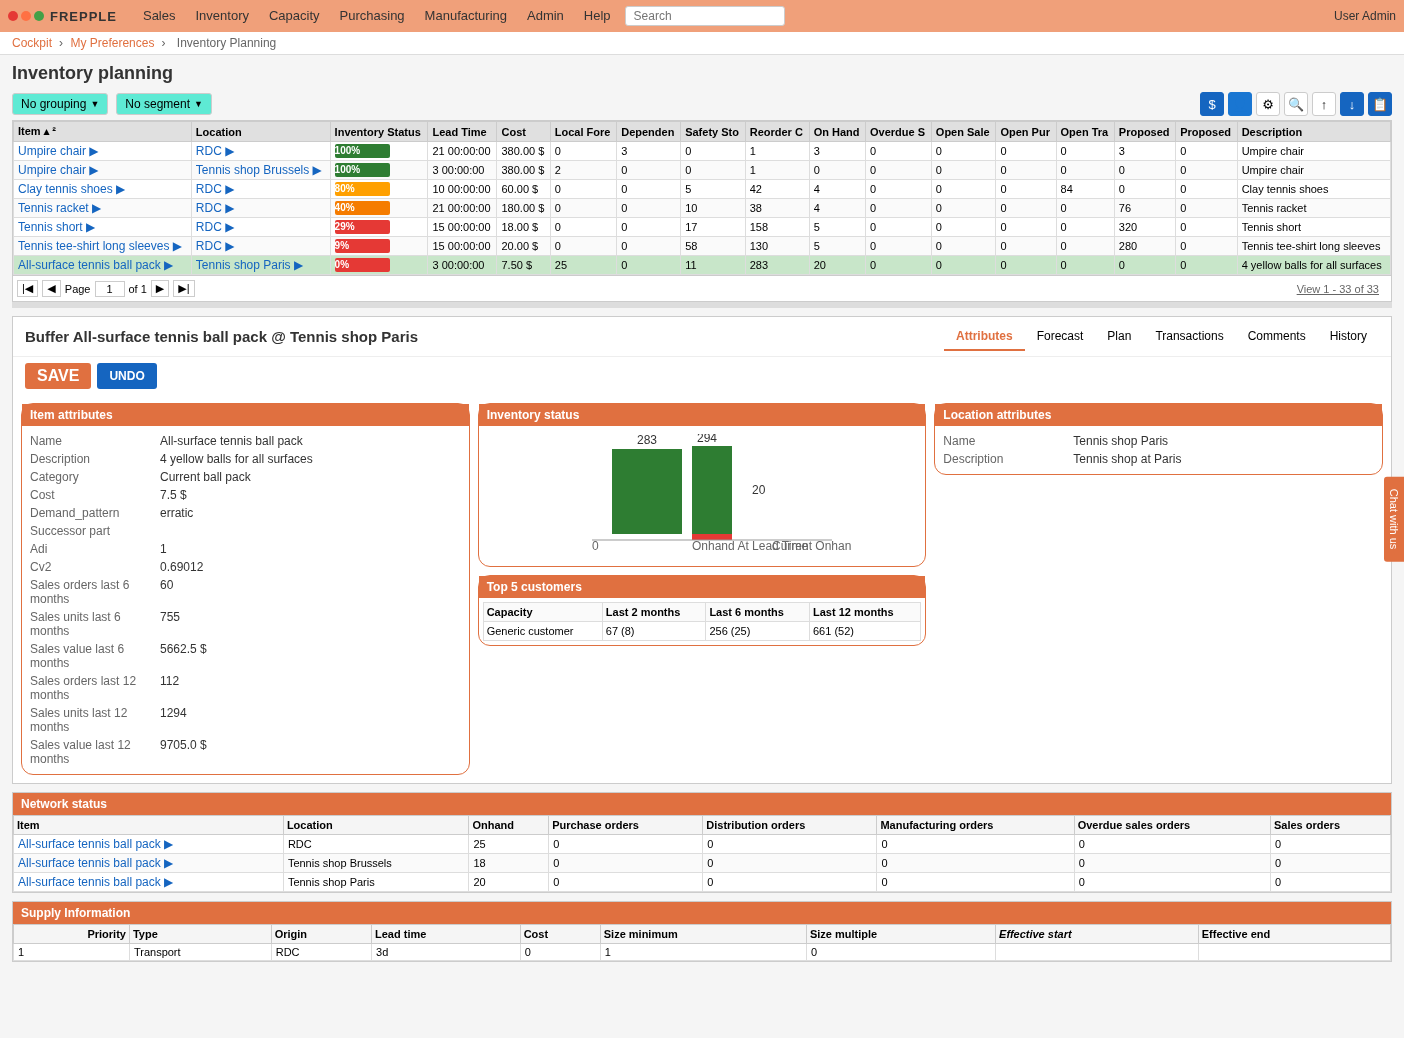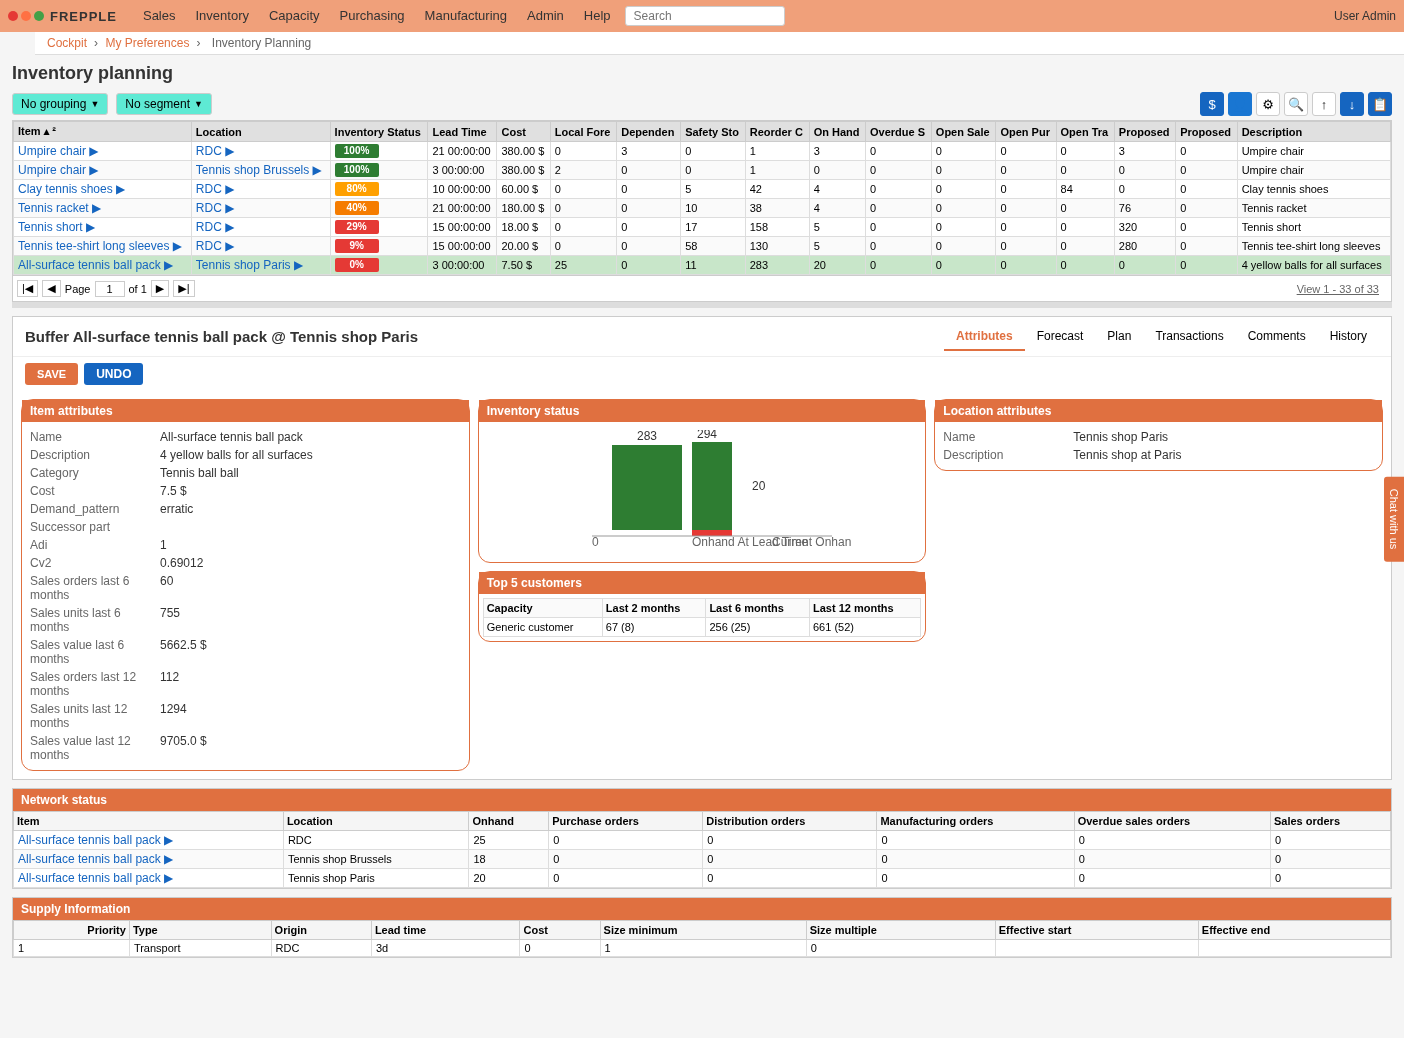--- a/index.html
+++ b/index.html
@@ -12,21 +12,21 @@
     .logo-circle { width: 10px; height: 10px; border-radius: 50%; }
     .logo-circle.red { background: #e53935; }
     .logo-circle.orange { background: #ff7043; }
     .logo-circle.green { background: #43a047; }
     .logo-text { font-weight: bold; font-size: 13px; color: #333; letter-spacing: 1px; }
     .nav-item { color: #333; padding: 0 10px; cursor: pointer; font-size: 13px; line-height: 32px; }
     .search-box { margin-left: 4px; padding: 2px 8px; border: 1px solid #ccc; border-radius: 3px; font-size: 12px; width: 160px; }
     .nav-right { margin-left: auto; color: #333; font-size: 12px; }
 
     
-    .breadcrumb { background: #fff; padding: 4px 12px; border-bottom: 1px solid #ddd; font-size: 11px; color: #666; margin-left: 35px; }
+    .breadcrumb { background: #fff; padding: 4px 12px; border-bottom: 1px solid #ddd; font-size: 11px; color: #666; }
     .breadcrumb a { color: #e07040; text-decoration: none; }
     .breadcrumb span { margin: 0 4px; }
 
     
     .page-title { padding: 8px 12px 4px 12px; font-size: 18px; font-weight: bold; color: #333; }
 
     
     .toolbar { display: flex; align-items: center; padding: 4px 12px; gap: 8px; }
     .dropdown-btn { border: 1px solid #ccc; background: #5eead4; padding: 3px 8px; border-radius: 3px; cursor: pointer; font-size: 12px; display: flex; align-items: center; gap: 4px; }
     .dropdown-btn:after { content: "▼"; font-size: 9px; }
@@ -35,37 +35,37 @@
     .icon-btn.blue { background: #1565c0; color: #fff; border-color: #1565c0; }
     .icon-btn.blue2 { background: #1976d2; color: #fff; border-color: #1976d2; }
 
     
     .main-table-wrapper { margin: 0 12px; background: #fff; border: 1px solid #ccc; overflow-x: auto; }
     table { width: 100%; border-collapse: collapse; }
     th { background: #e0e0e0; border: 1px solid #ccc; padding: 3px 4px; font-size: 11px; white-space: nowrap; font-weight: bold; text-align: left; }
     td { border: 1px solid #ddd; padding: 2px 4px; font-size: 11px; white-space: nowrap; }
     tr:nth-child(even) { background: #fafafa; }
     tr.selected { background: #c8e6c9 !important; }
-    .status-bar { display: inline-block; width: 44px; height: 14px; text-align: center; line-height: 14px; font-size: 10px; font-weight: bold; color: #fff; border-radius: 2px; }
+    .status-bar { display: inline-block; width: 55px; height: 14px; line-height: 14px; font-size: 10px; font-weight: bold; color: #fff; border-radius: 2px; }
     .link { color: #1565c0; cursor: pointer; text-decoration: none; }
 
     
     .pagination { text-align: center; padding: 4px; background: #fff; border: 1px solid #ccc; border-top: none; margin: 0 12px; display: flex; align-items: center; justify-content: center; gap: 4px; }
     .pagination span { font-size: 11px; }
     .pagination input { width: 30px; border: 1px solid #ccc; padding: 1px 2px; text-align: center; font-size: 11px; }
     .page-info { margin-left: auto; font-size: 11px; color: #666; padding-right: 8px; text-decoration: underline; }
 
     
     .detail-section { margin: 8px 12px; background: #fff; border: 1px solid #ccc; }
     .detail-title { padding: 6px 12px; font-size: 15px; font-weight: bold; color: #333; border-bottom: 1px solid #eee; }
     .detail-tabs { display: flex; border-bottom: 1px solid #ccc; padding: 0 12px; background: #fafafa; }
     .detail-tab { padding: 6px 12px; cursor: pointer; font-size: 12px; border-bottom: 2px solid transparent; margin-bottom: -1px; }
     .detail-tab.active { border-bottom: 2px solid #e07040; font-weight: bold; color: #e07040; }
     .action-buttons { padding: 6px 12px; display: flex; gap: 6px; }
-    .btn-save { background: #e07040; color: #fff; border: none; padding: 4px 12px; border-radius: 3px; cursor: pointer; font-size: 11px; font-weight: bold; }
+    .btn-save { background: #e07040; color: #fff; border: none; padding: 4px 12px; border-radius: 3px; cursor: pointer; font-size: 16px; font-weight: bold; }
     .btn-undo { background: #1565c0; color: #fff; border: none; padding: 4px 12px; border-radius: 3px; cursor: pointer; font-size: 12px; font-weight: bold; }
 
     
     .detail-body { display: flex; gap: 8px; padding: 8px; }
     .detail-col { flex: 1; }
     .detail-panel { border: 1px solid #e07040; border-radius: 12px; }
     .detail-panel-header { background: #e07040; color: #fff; padding: 4px 8px; font-weight: bold; font-size: 12px; }
     .detail-panel-body { padding: 6px 8px; }
     .attr-row { display: flex; padding: 2px 0; font-size: 11px; }
     .attr-label { color: #666; width: 130px; flex-shrink: 0; }
@@ -360,21 +360,21 @@
             <div class="attr-row">
               <span class="attr-label">Name</span>
               <span class="attr-value">All-surface tennis ball pack</span>
             </div>
             <div class="attr-row">
               <span class="attr-label">Description</span>
               <span class="attr-value">4 yellow balls for all surfaces</span>
             </div>
             <div class="attr-row">
               <span class="attr-label">Category</span>
-              <span class="attr-value">Tennis ball ball</span>
+              <span class="attr-value">Current ball pack</span>
             </div>
             <div class="attr-row">
               <span class="attr-label">Cost</span>
               <span class="attr-value">7.5 $</span>
             </div>
             <div class="attr-row">
               <span class="attr-label">Demand_pattern</span>
               <span class="attr-value">erratic</span>
             </div>
             <div class="attr-row">
@@ -542,21 +542,21 @@
   <table class="supply-table" style="width:100%;border-collapse:collapse;">
     <thead>
       <tr id="supply-thead">
           <th style="border: 1px solid rgb(204, 204, 204); padding: 3px; text-align: right;">Priority</th>
           <th style="border: 1px solid rgb(204, 204, 204); padding: 3px; text-align: left;">Type</th>
           <th style="border: 1px solid rgb(204, 204, 204); padding: 3px; text-align: left;">Origin</th>
           <th style="border: 1px solid rgb(204, 204, 204); padding: 3px; text-align: left;">Lead time</th>
           <th style="border: 1px solid rgb(204, 204, 204); padding: 3px; text-align: left;">Cost</th>
           <th style="border: 1px solid rgb(204, 204, 204); padding: 3px; text-align: left;">Size minimum</th>
           <th style="border: 1px solid rgb(204, 204, 204); padding: 3px; text-align: left;">Size multiple</th>
-          <th style="border: 1px solid rgb(204, 204, 204); padding: 3px; text-align: left;">Effective start</th>
+          <th style="border: 1px solid rgb(204, 204, 204); padding: 3px; text-align: left; font-style: italic;">Effective start</th>
           <th style="border: 1px solid rgb(204, 204, 204); padding: 3px; text-align: left;">Effective end</th>
         </tr>
     </thead>
     <tbody id="supply-tbody">
         <tr>
     <td style="border:1px solid #ddd;padding:2px 4px;">1</td>
     <td style="border:1px solid #ddd;padding:2px 4px;">Transport</td>
     <td style="border:1px solid #ddd;padding:2px 4px;">RDC</td>
     <td style="border:1px solid #ddd;padding:2px 4px;">3d</td>
     <td style="border:1px solid #ddd;padding:2px 4px;">0</td>

